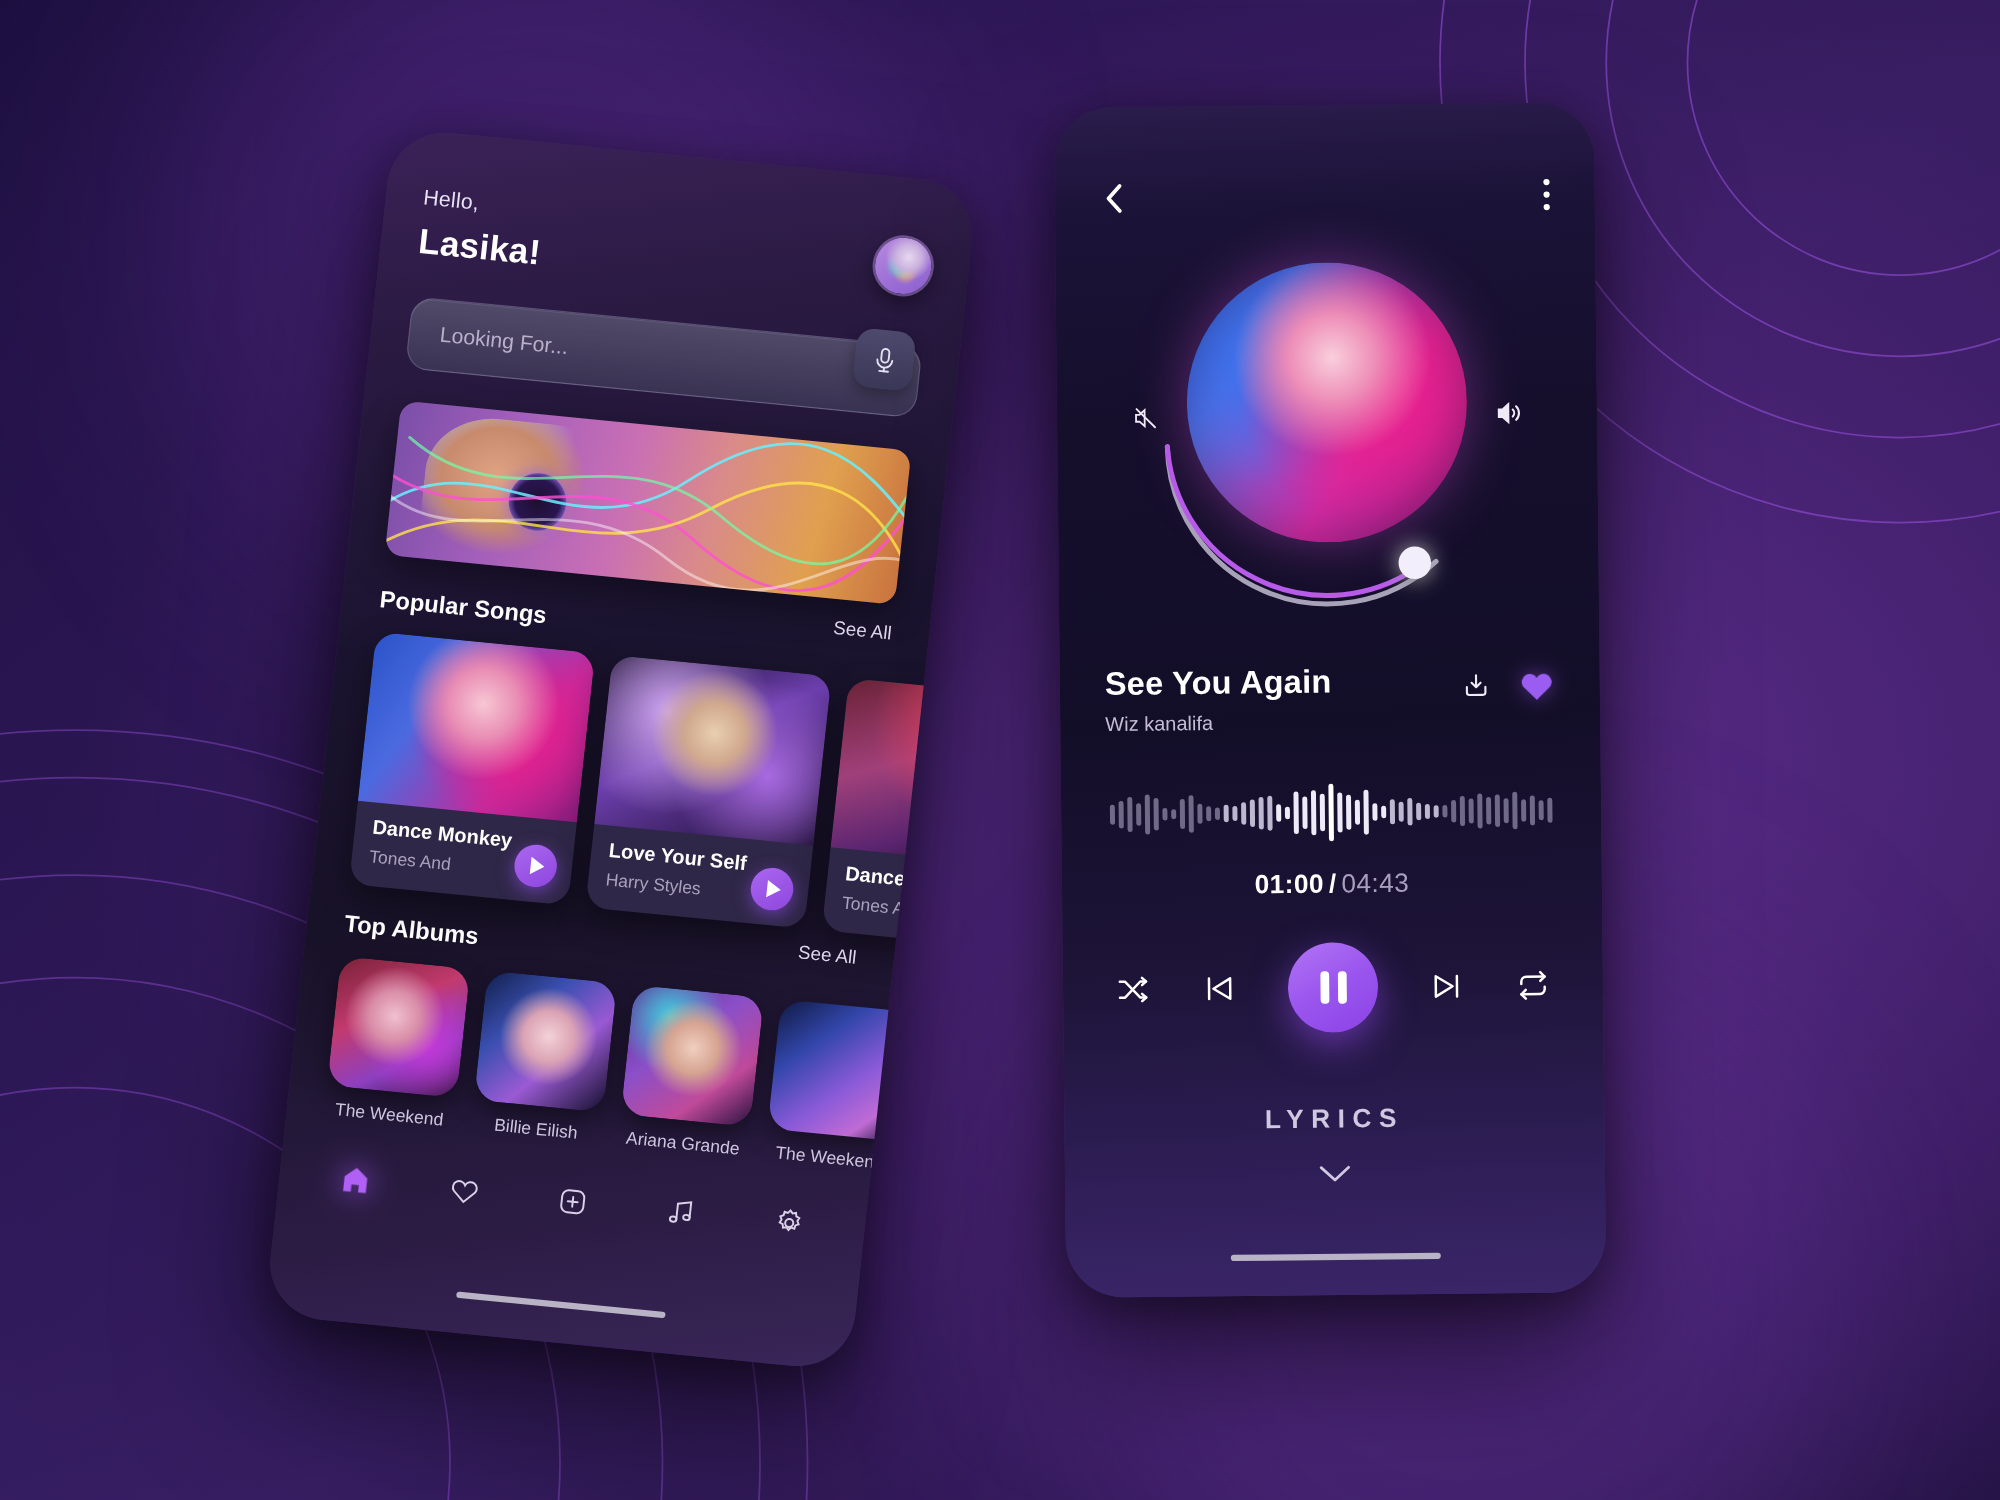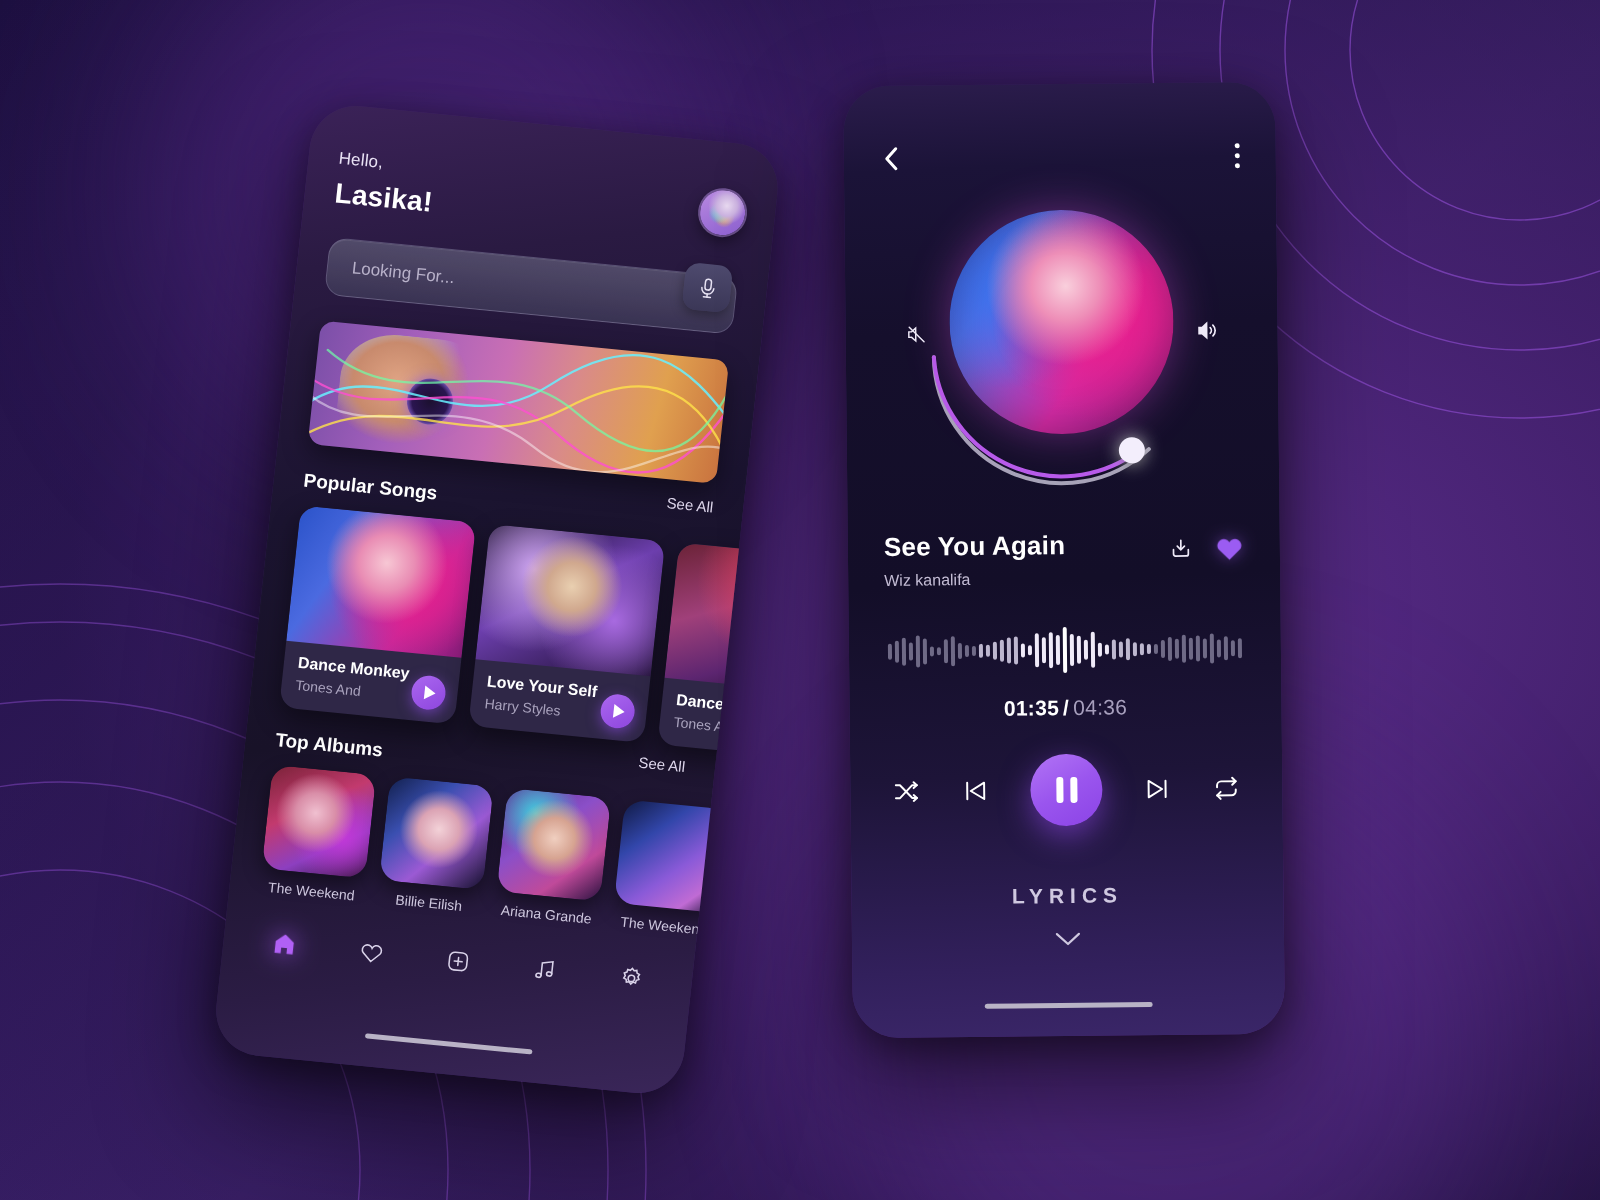--- a/index.html
+++ b/index.html
@@ -491,21 +491,21 @@
         <i style="height: 26px; background: rgb(111, 106, 134);"></i>
         <i style="height: 19.7px; background: rgb(111, 106, 134);"></i>
         <i style="height: 30.2px; background: rgb(111, 106, 134);"></i>
         <i style="height: 17.6px; background: rgb(111, 106, 134);"></i>
         <i style="height: 23.9px; background: rgb(111, 106, 134);"></i>
         <i style="height: 15.5px; background: rgb(111, 106, 134);"></i>
         <i style="height: 19.7px; background: rgb(111, 106, 134);"></i>
       </div>
 
     <div class="times">
-      <span class="cur">01:35</span><span class="sep">/</span><span class="tot">04:36</span>
+      <span class="cur">01:00</span><span class="sep">/</span><span class="tot">04:43</span>
     </div>
 
     <div class="controls">
       <div>
         <svg class="ic" width="28" height="28" viewBox="0 0 24 24" fill="none" stroke="#fff" stroke-width="1.7" stroke-linecap="round" stroke-linejoin="round">
           <path d="M3 6.5h3.5L17 17.5h4"></path>
             <path d="M3 17.5h3.5L17 6.5h4"></path>
           <path d="M18.2 4 21 6.5 18.2 9"></path>
             <path d="M18.2 15 21 17.5 18.2 20"></path>
         </svg>

